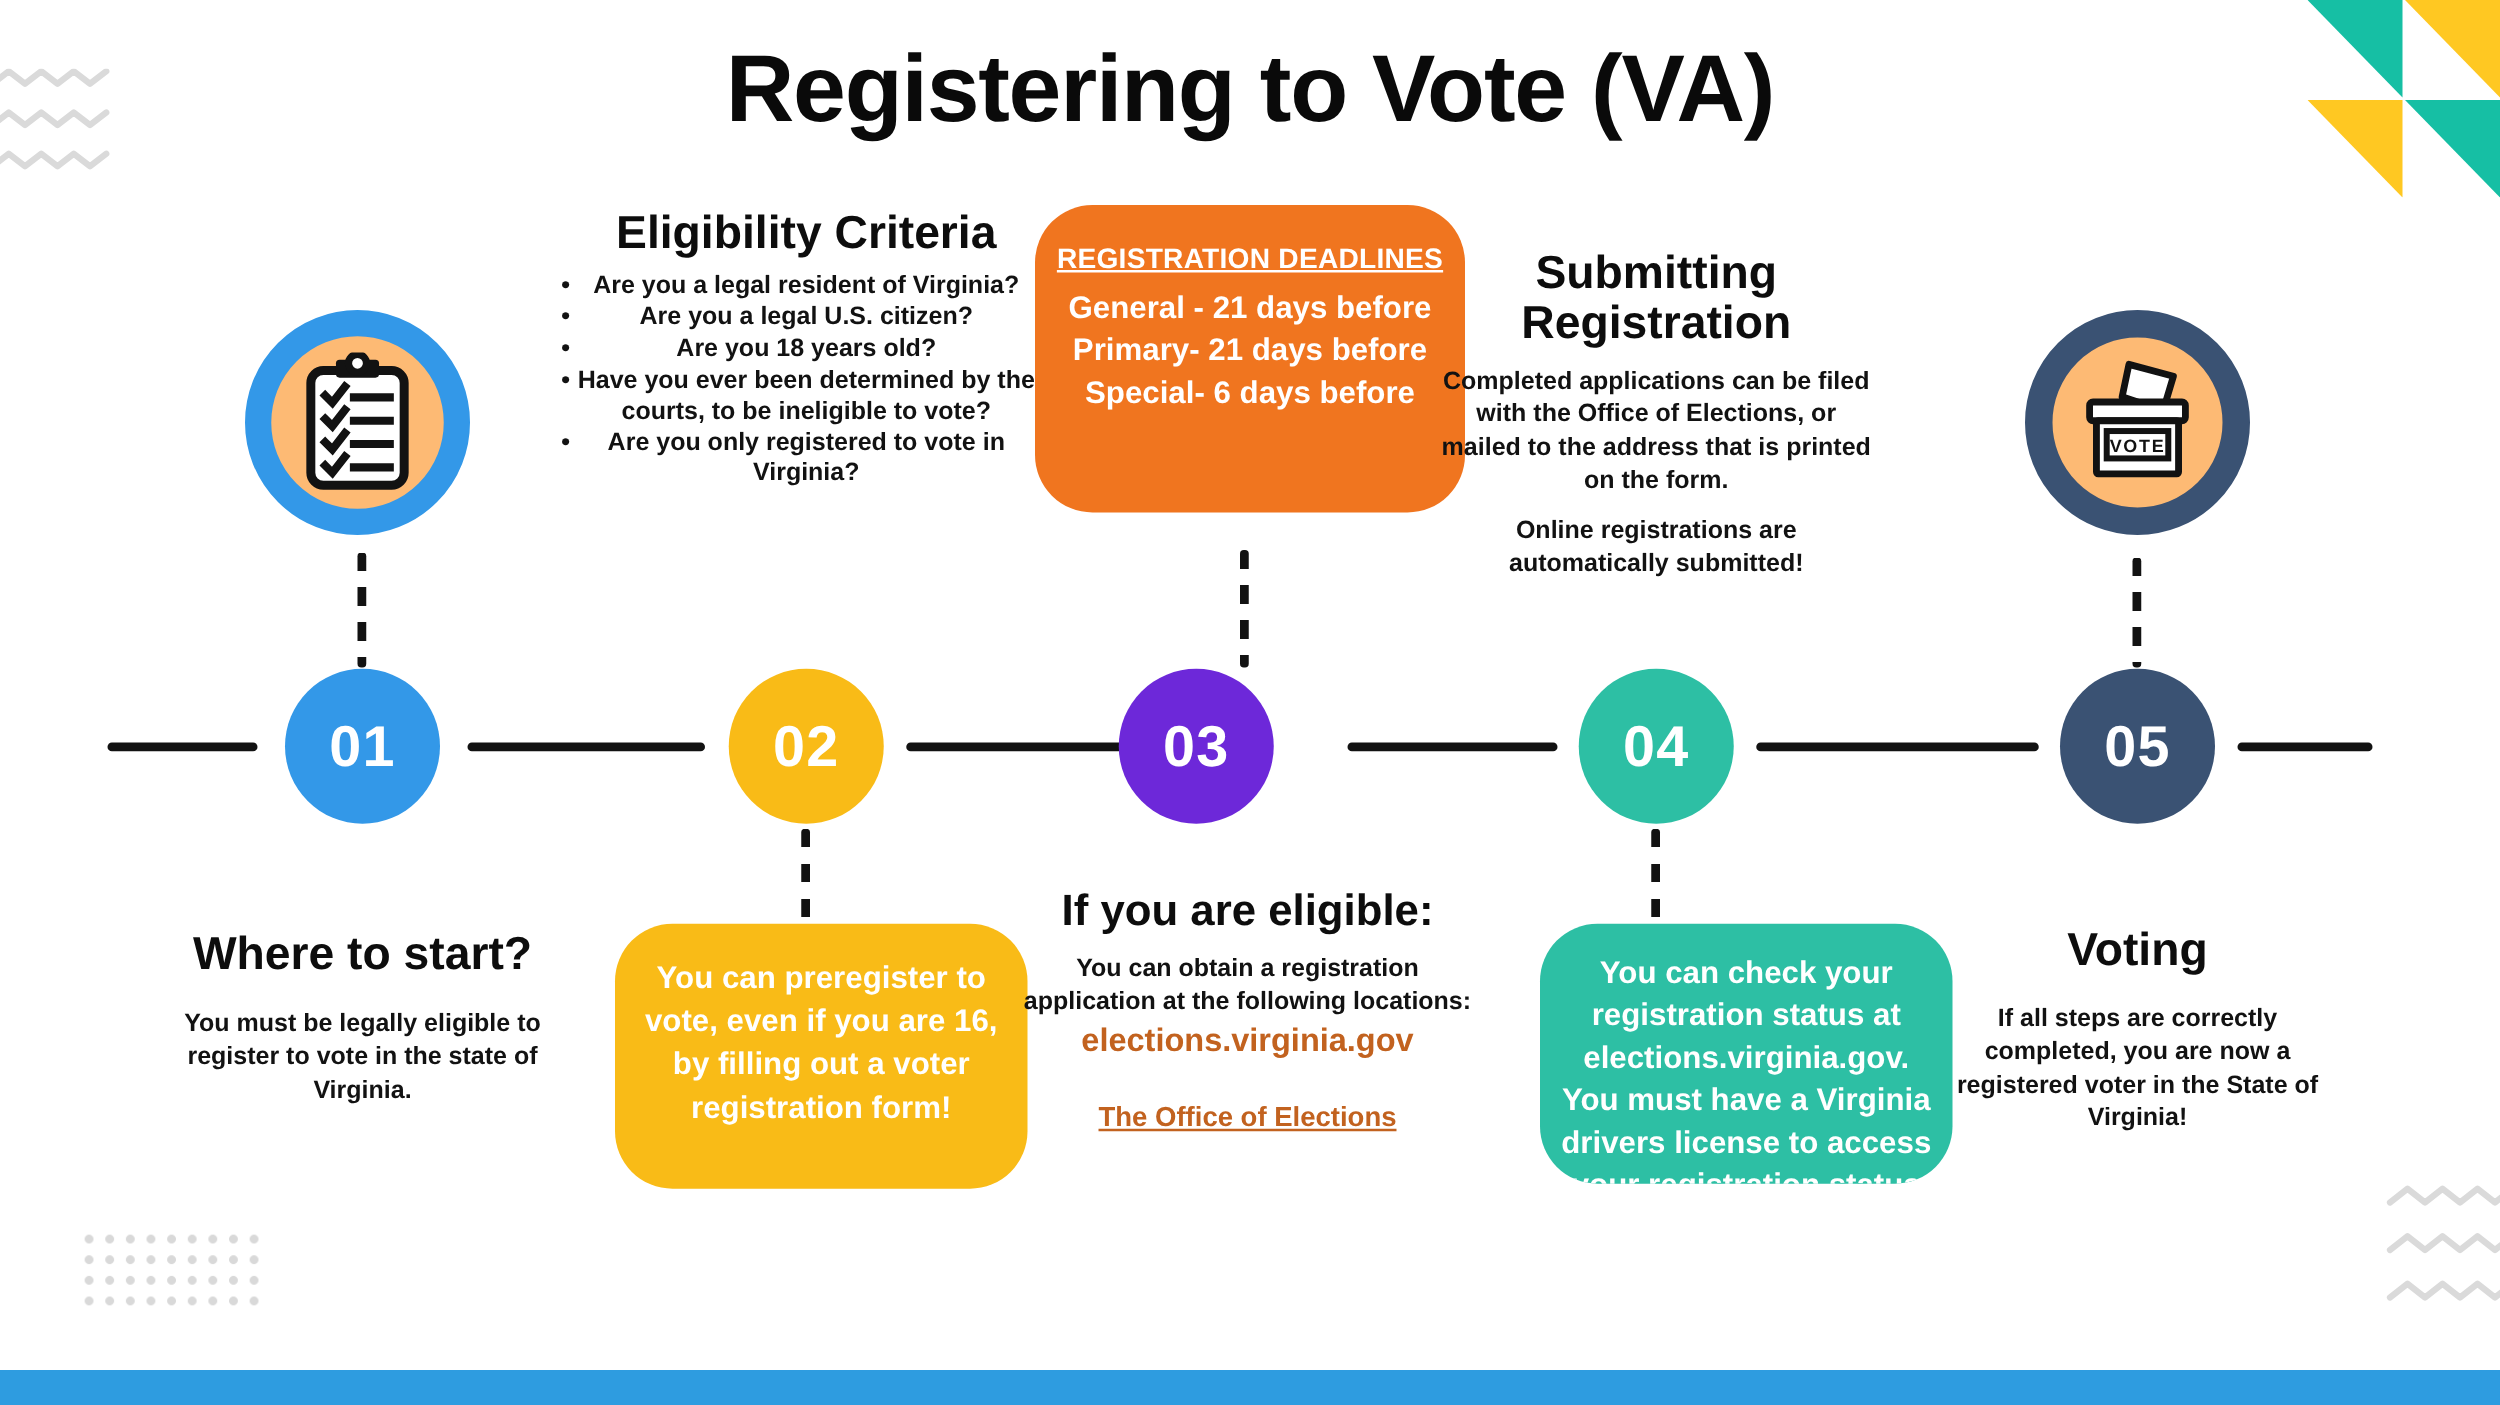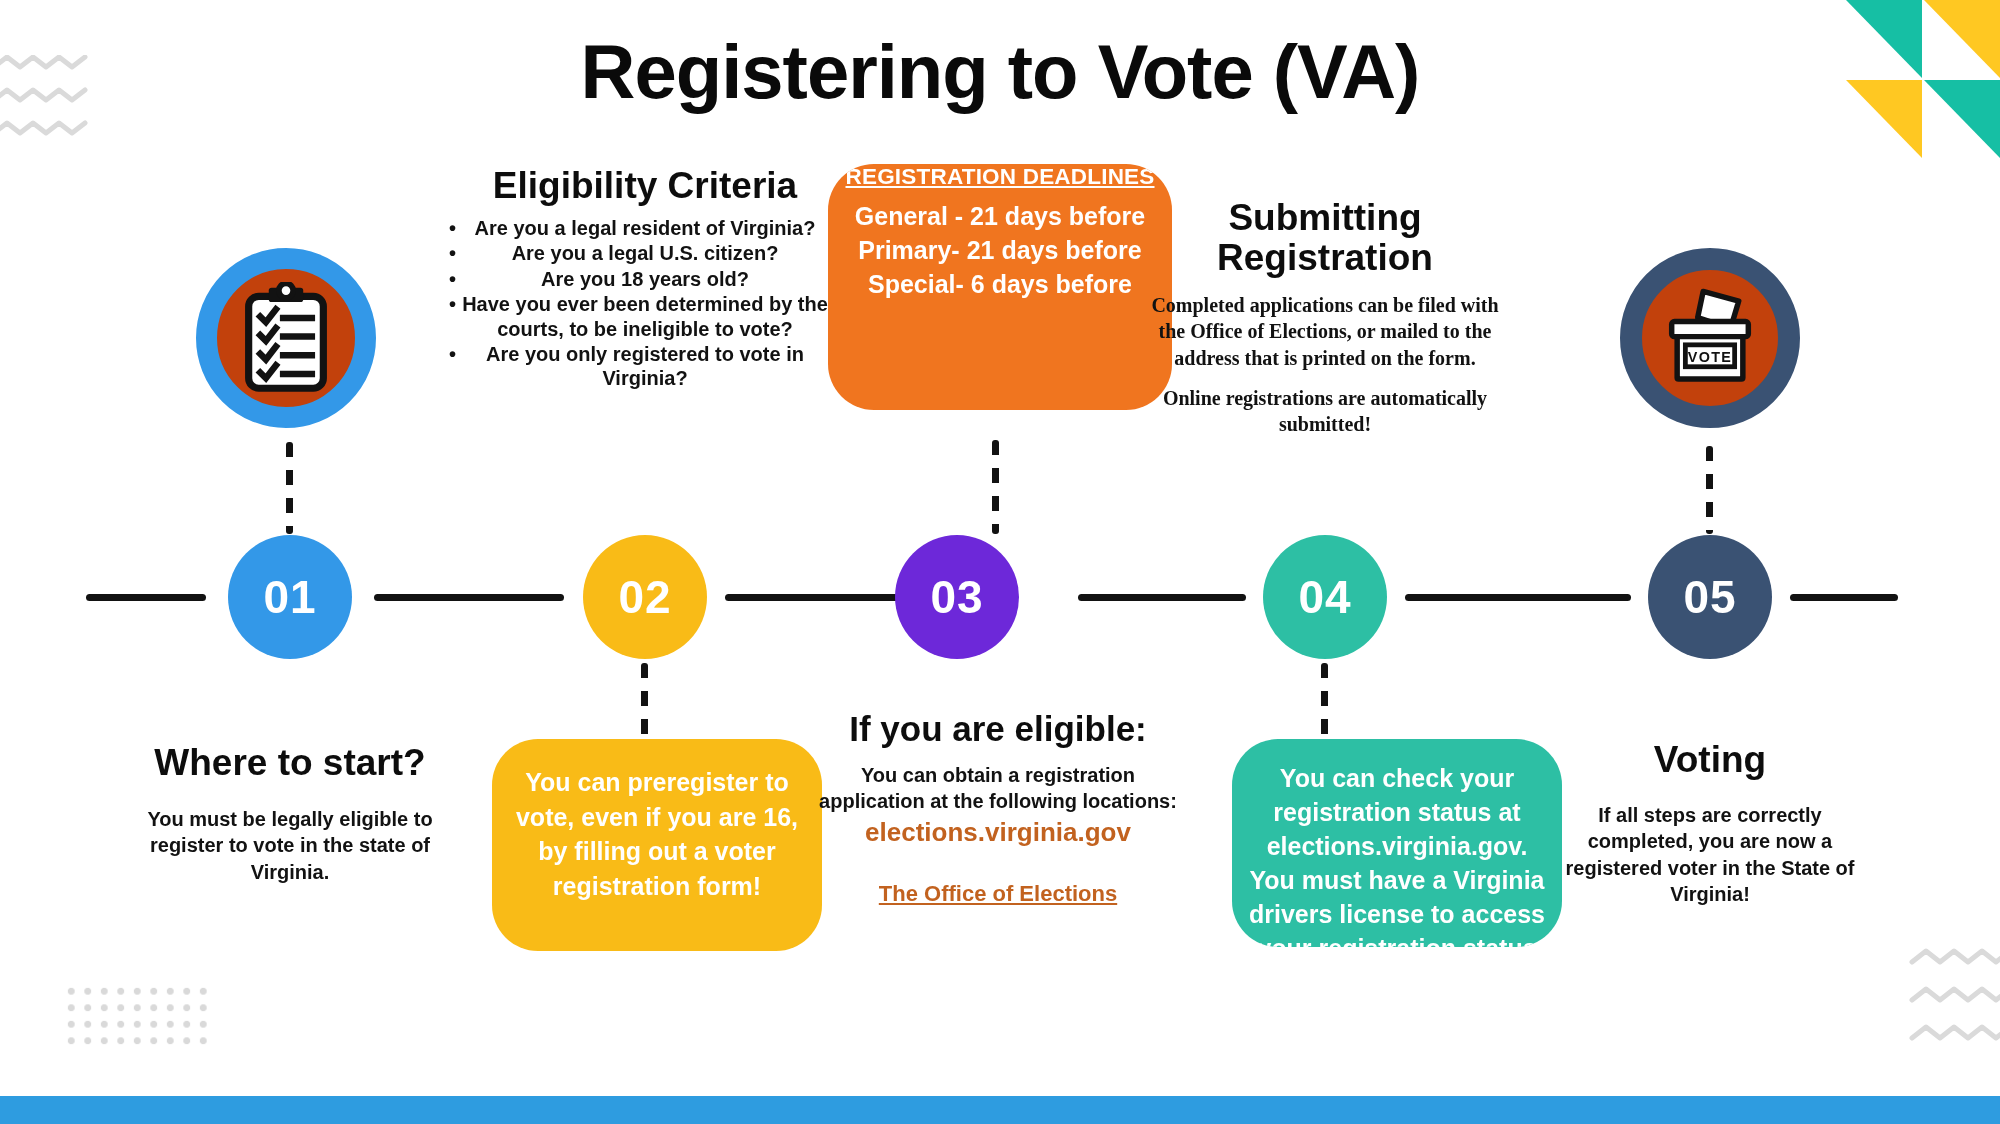--- a/index.html
+++ b/index.html
@@ -47,53 +47,53 @@
     color:#fff;font-size:46px;font-weight:bold;letter-spacing:1px;
   }
   .sc1{left:228px;background:#3398E8;}
   .sc2{left:583px;background:#F9BB17;}
   .sc3{left:895px;background:#6d28d9;}
   .sc4{left:1263px;background:#2DBFA4;}
   .sc5{left:1648px;background:#3A5273;}
   
   .icon-ring{
     position:absolute;width:180px;height:180px;box-sizing:border-box;border-radius:50%;
-    background:#c2410c;display:flex;align-items:center;justify-content:center;
+    background:#fdba74;display:flex;align-items:center;justify-content:center;
   }
   .ring1{left:196px;top:248px;border:21px solid #3398E8;}
   .ring5{left:1620px;top:248px;border:22px solid #3A5273;}
   
   .blk{position:absolute;text-align:center;}
   .h-col{font-size:37px;font-weight:bold;color:#0d0d0d;line-height:1.08;}
   .h-col-sm{font-size:35px;font-weight:bold;color:#0d0d0d;line-height:1.1;}
   .body-txt{font-size:20px;font-weight:bold;color:#121212;line-height:1.32;}
   .blk-start-h{left:110px;top:743px;width:360px;}
   .blk-start-b{left:128px;top:806px;width:324px;}
   .blk-elig{left:425px;top:166px;width:440px;}
   .elig-list{list-style:none;margin:10px 0 0 0;padding:0;}
   .elig-list li{
     position:relative;font-size:20px;font-weight:bold;line-height:1.22;
     padding:0 34px;margin:1px 0;text-align:center;color:#121212;
   }
   .elig-list li::before{content:"•";position:absolute;left:24px;top:0;font-size:20px;}
   .blk-sub{left:1150px;top:198px;width:350px;}
-  .blk-sub .body-txt{margin-top:14px;font-family:Liberation Serif, serif;}
+  .blk-sub .body-txt{margin-top:14px;}
   .blk-sub .body2{}
   .blk-elig-bot{left:818px;top:710px;width:360px;}
   .blk-elig-bot .body-txt{margin-top:13px;}
   .link-url{margin-top:3px;font-size:26px;font-weight:bold;color:#C2621F;}
   .link-office{margin-top:33px;font-size:22px;font-weight:bold;color:#C2621F;text-decoration:underline;}
   .blk-vote-h{left:1560px;top:740px;width:300px;}
   .blk-vote-b{left:1550px;top:802px;width:320px;}
   
   .callout{
     position:absolute;border-radius:46px;color:#ffffff;font-weight:bold;text-align:center;
     box-sizing:border-box;overflow:hidden;
   }
-  .co-orange{left:828px;top:164px;width:344px;height:246px;background:#F0751F;padding:0 14px 0 14px;}
+  .co-orange{left:828px;top:164px;width:344px;height:246px;background:#F0751F;padding:30px 14px 0 14px;}
   .co-orange .co-head{font-size:22.5px;font-weight:bold;text-decoration:underline;letter-spacing:0.2px;}
   .co-orange .co-line{font-size:25px;line-height:1.36;}
   .co-orange .co-lines{margin-top:9px;}
   .co-yellow{left:492px;top:739px;width:330px;height:212px;background:#F9BB17;padding:26px 18px 0 18px;font-size:25px;line-height:1.38;}
   .co-teal{left:1232px;top:739px;width:330px;height:208px;background:#2DBFA4;padding:22px 10px 0 10px;font-size:25px;line-height:1.36;}
 </style>
 </head>
 <body>
 
 <div class="canvas">

